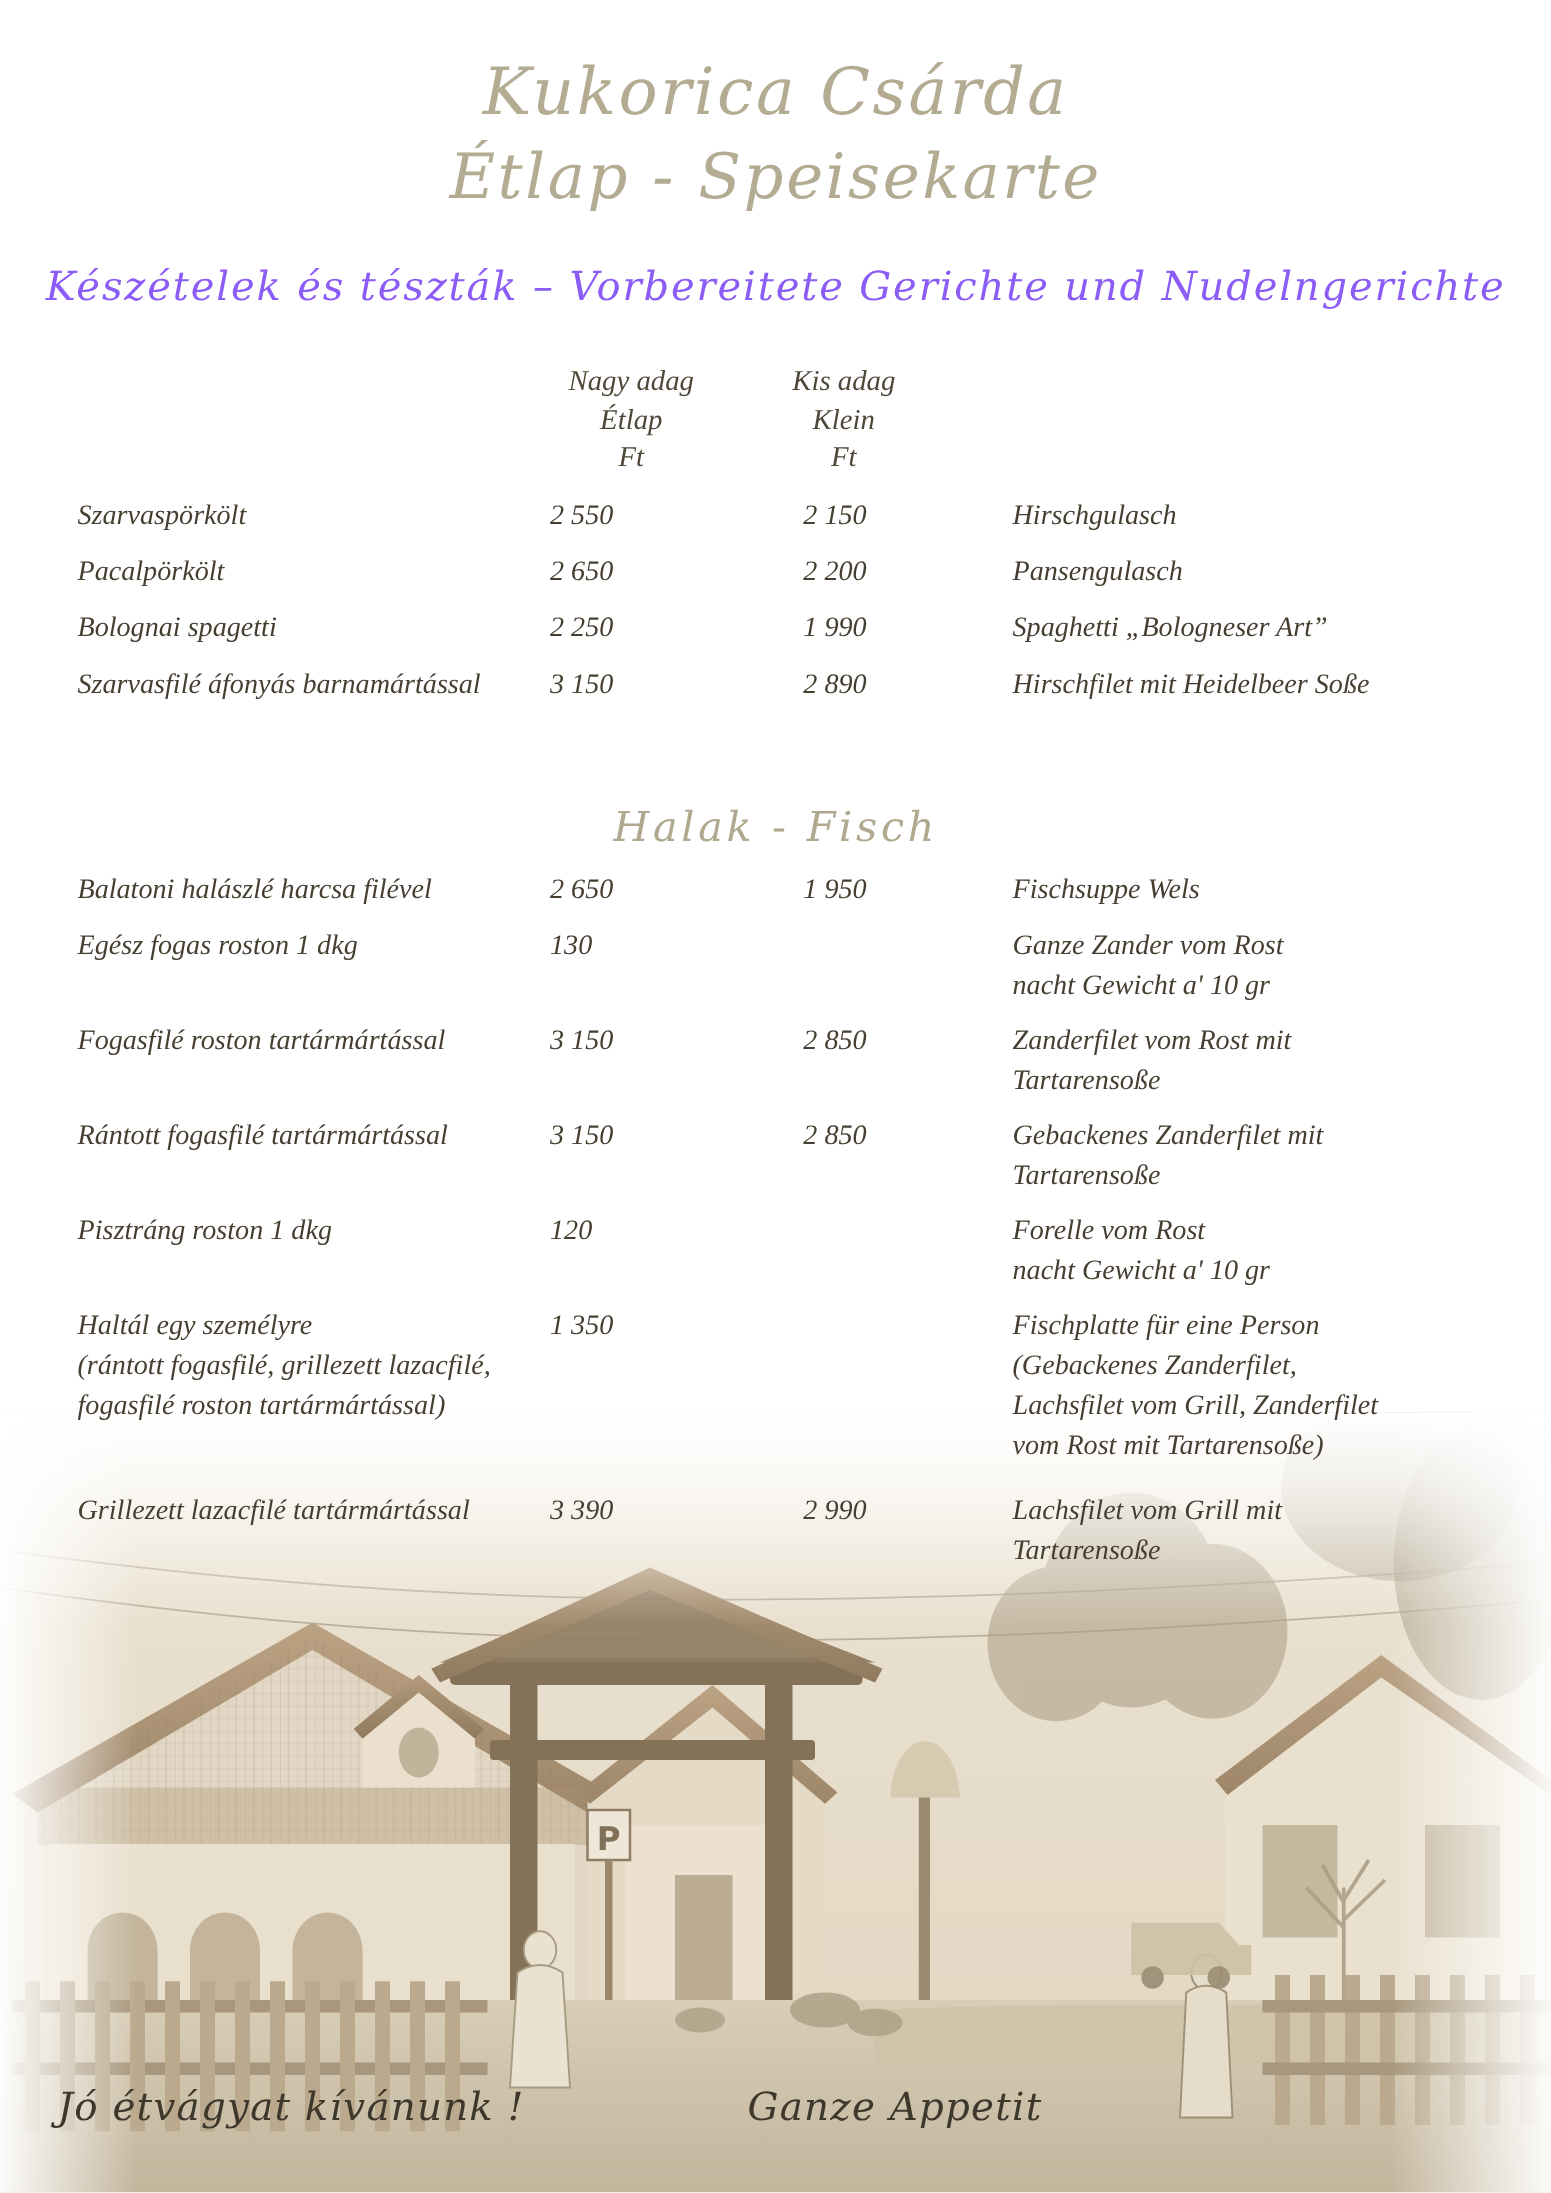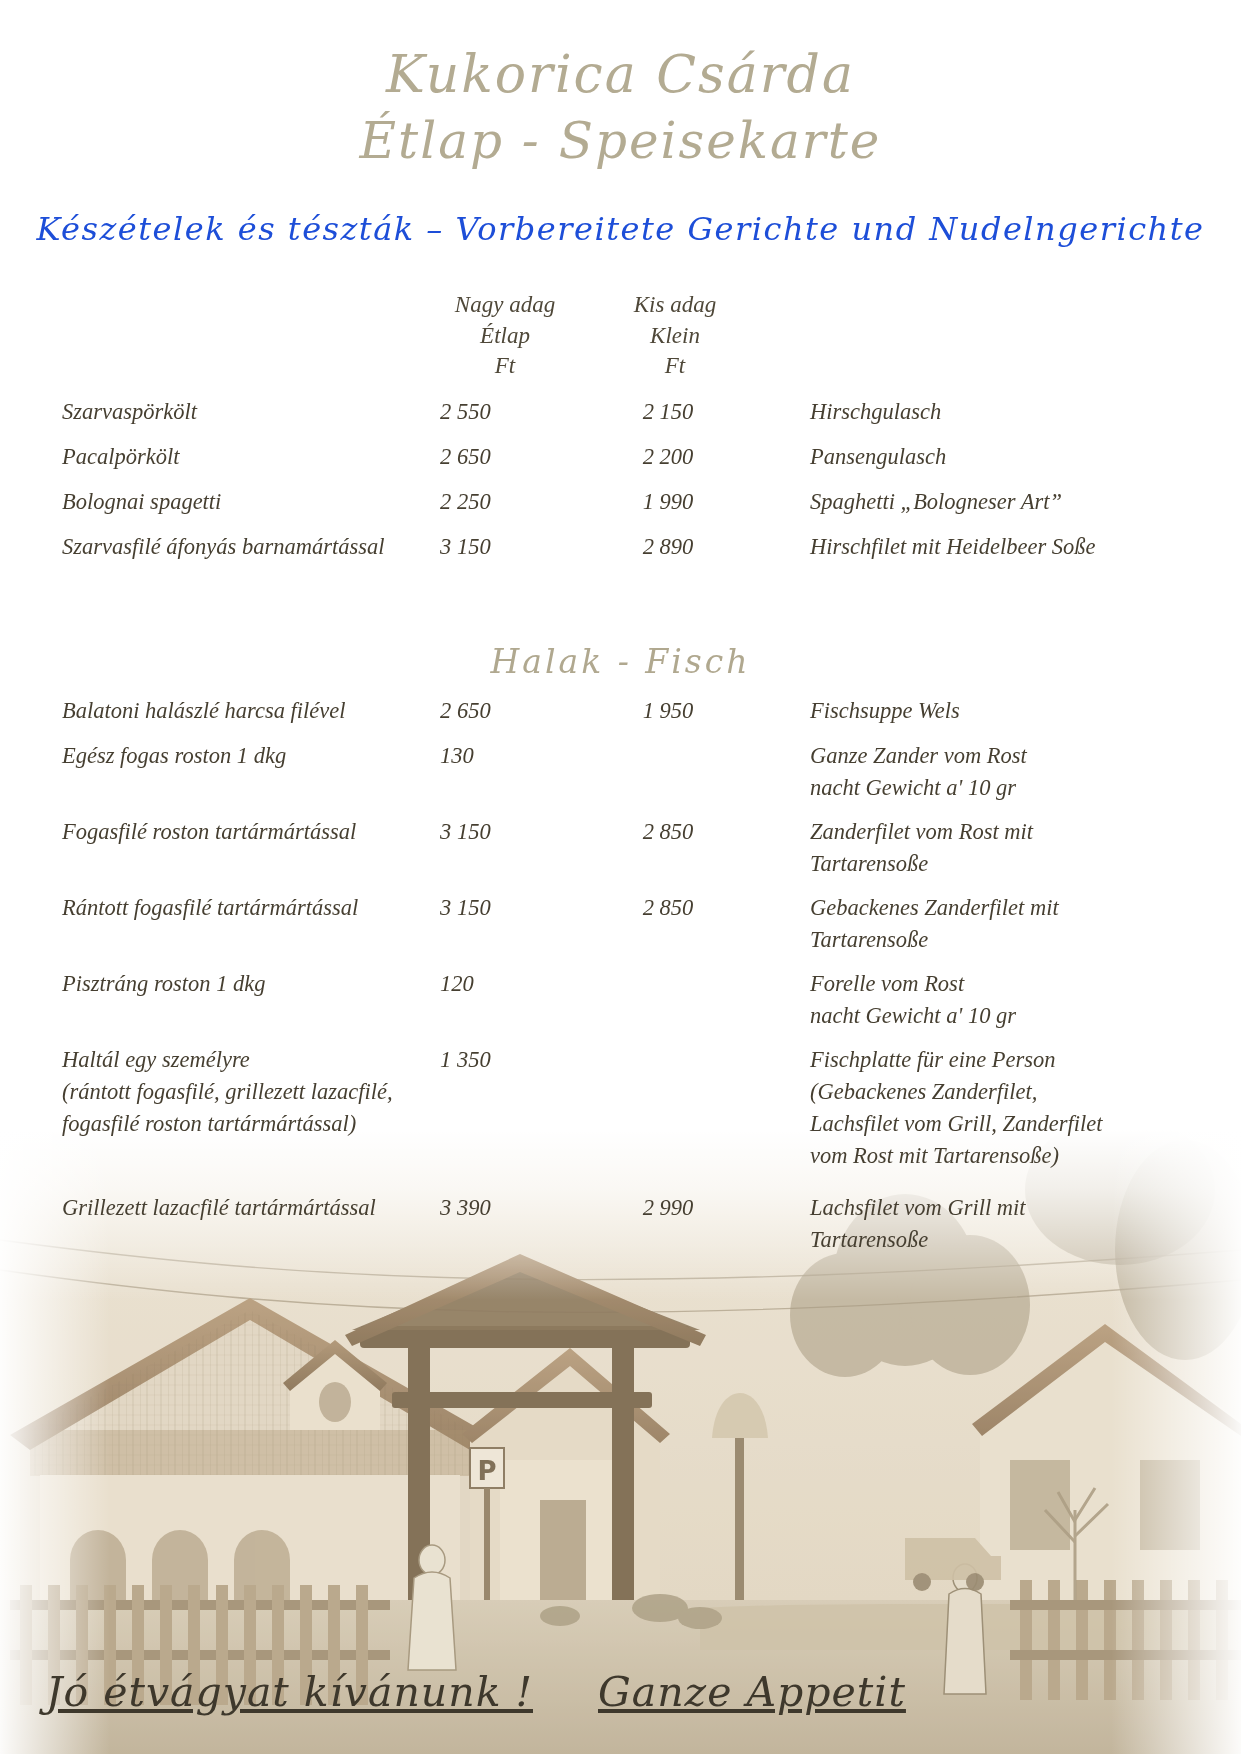--- a/index.html
+++ b/index.html
@@ -41,21 +41,21 @@
   }
   .menu-subtitle {
     font-size: 50px;
     margin-top: 12px;
   }
   .section-heading {
     text-align: center;
     font-family: "DejaVu Serif", serif;
     font-style: italic;
     font-size: 32px;
-    color: #1d4ed8;
+    color: #8b5cf6;
     letter-spacing: 1.5px;
     margin-top: 42px;
   }
 
   .fish-heading {
     text-align: center;
     font-family: "DejaVu Serif", serif;
     font-style: italic;
     font-size: 33px;
     color: #b0a88f;
@@ -155,25 +155,24 @@
     left: 0;
     bottom: 26px;
     width: 1241px;
     z-index: 3;
     height: 60px;
   }
   .footer-text {
     position: absolute;
     font-family: "DejaVu Serif", serif;
     font-style: italic;
-    font-size: 41px;
+    font-size: 31px;
     color: #3e382c;
     letter-spacing: 1px;
     white-space: nowrap;
-    text-decoration: underline;
   }
   .footer-hu { left: 46px; }
   .footer-de { left: 598px; }
 </style>
 </head>
 <body>
 
 <div class="page">
 
   <div class="photo">

